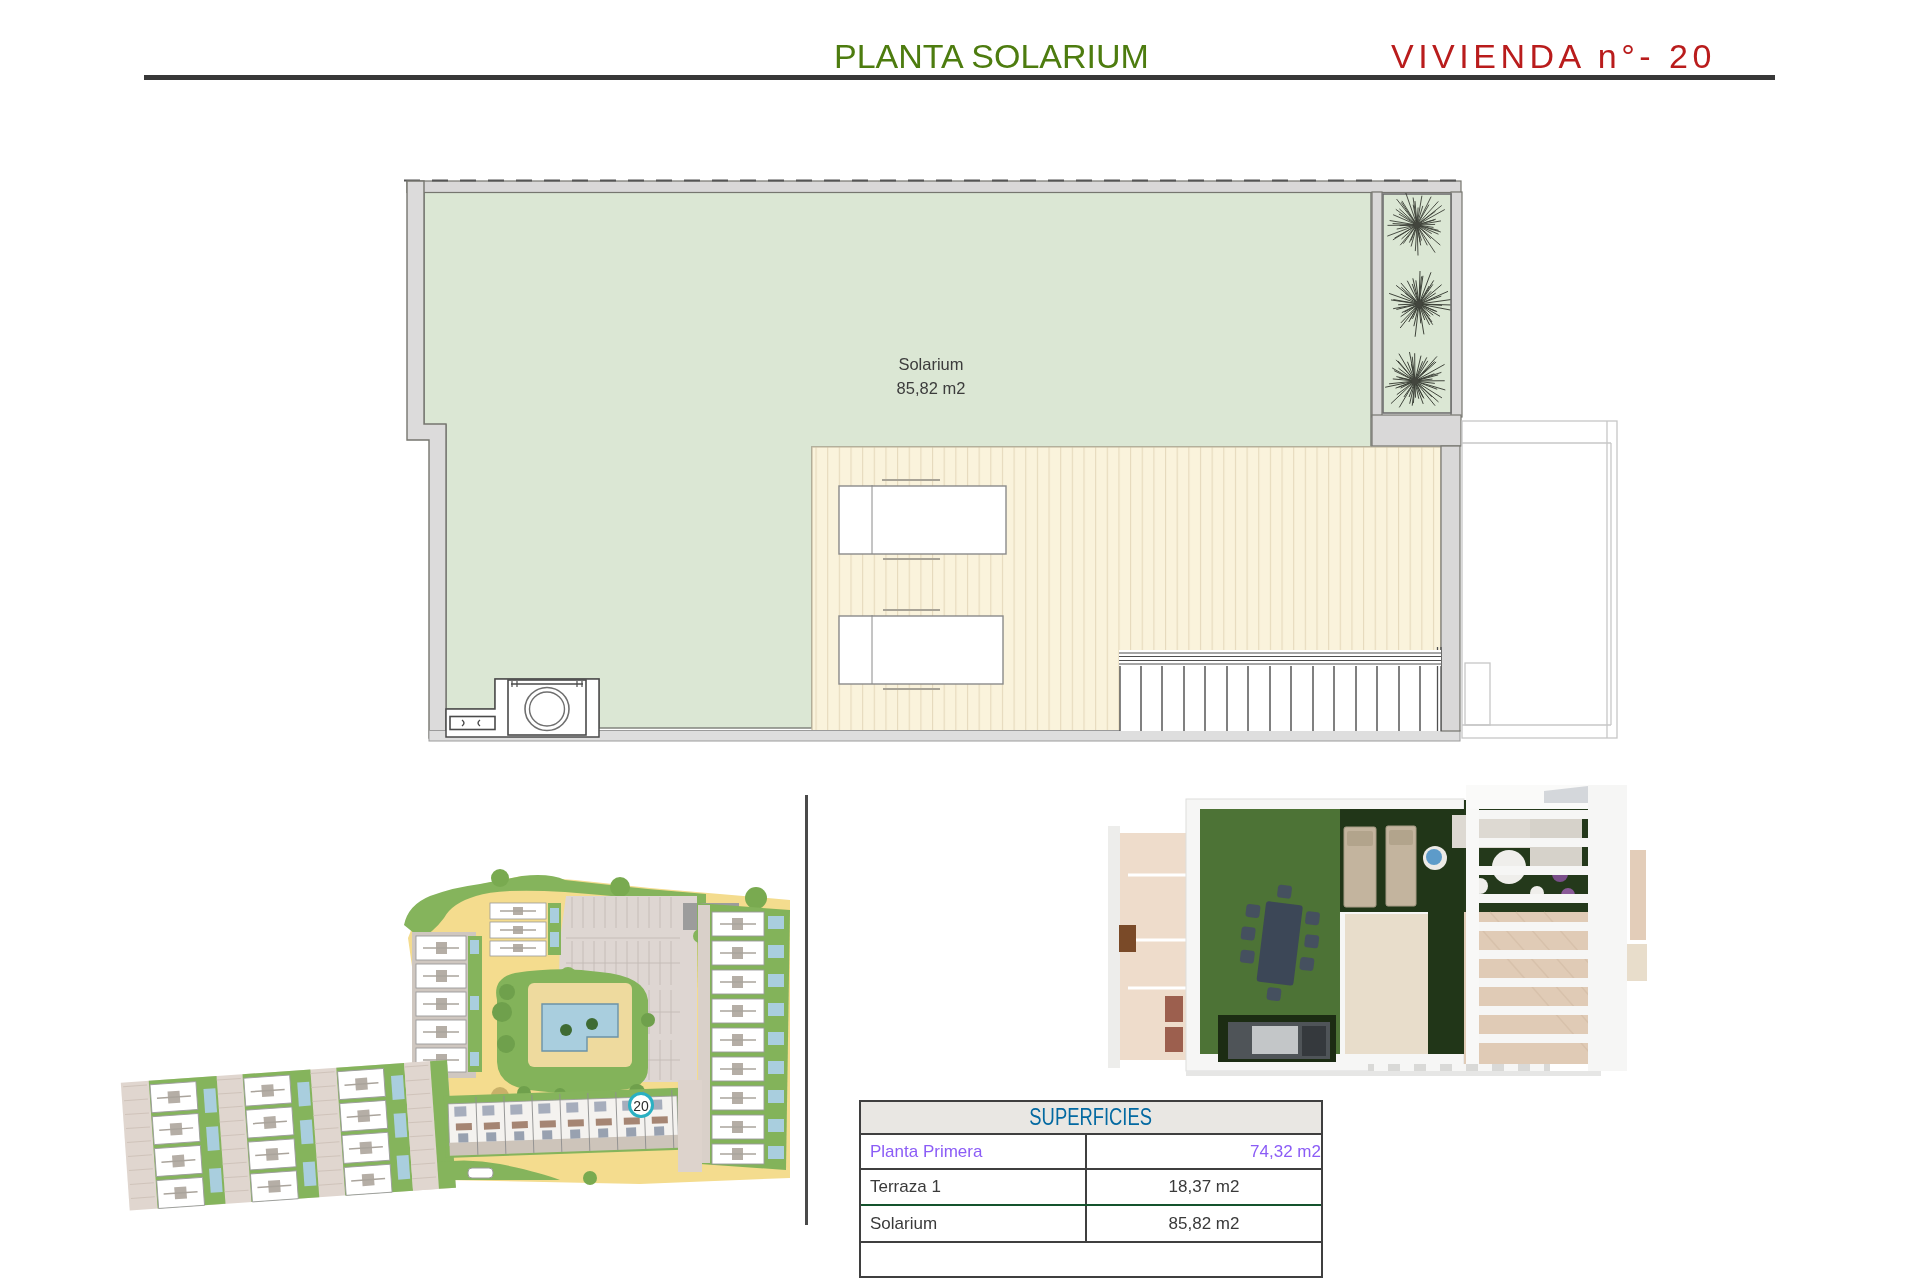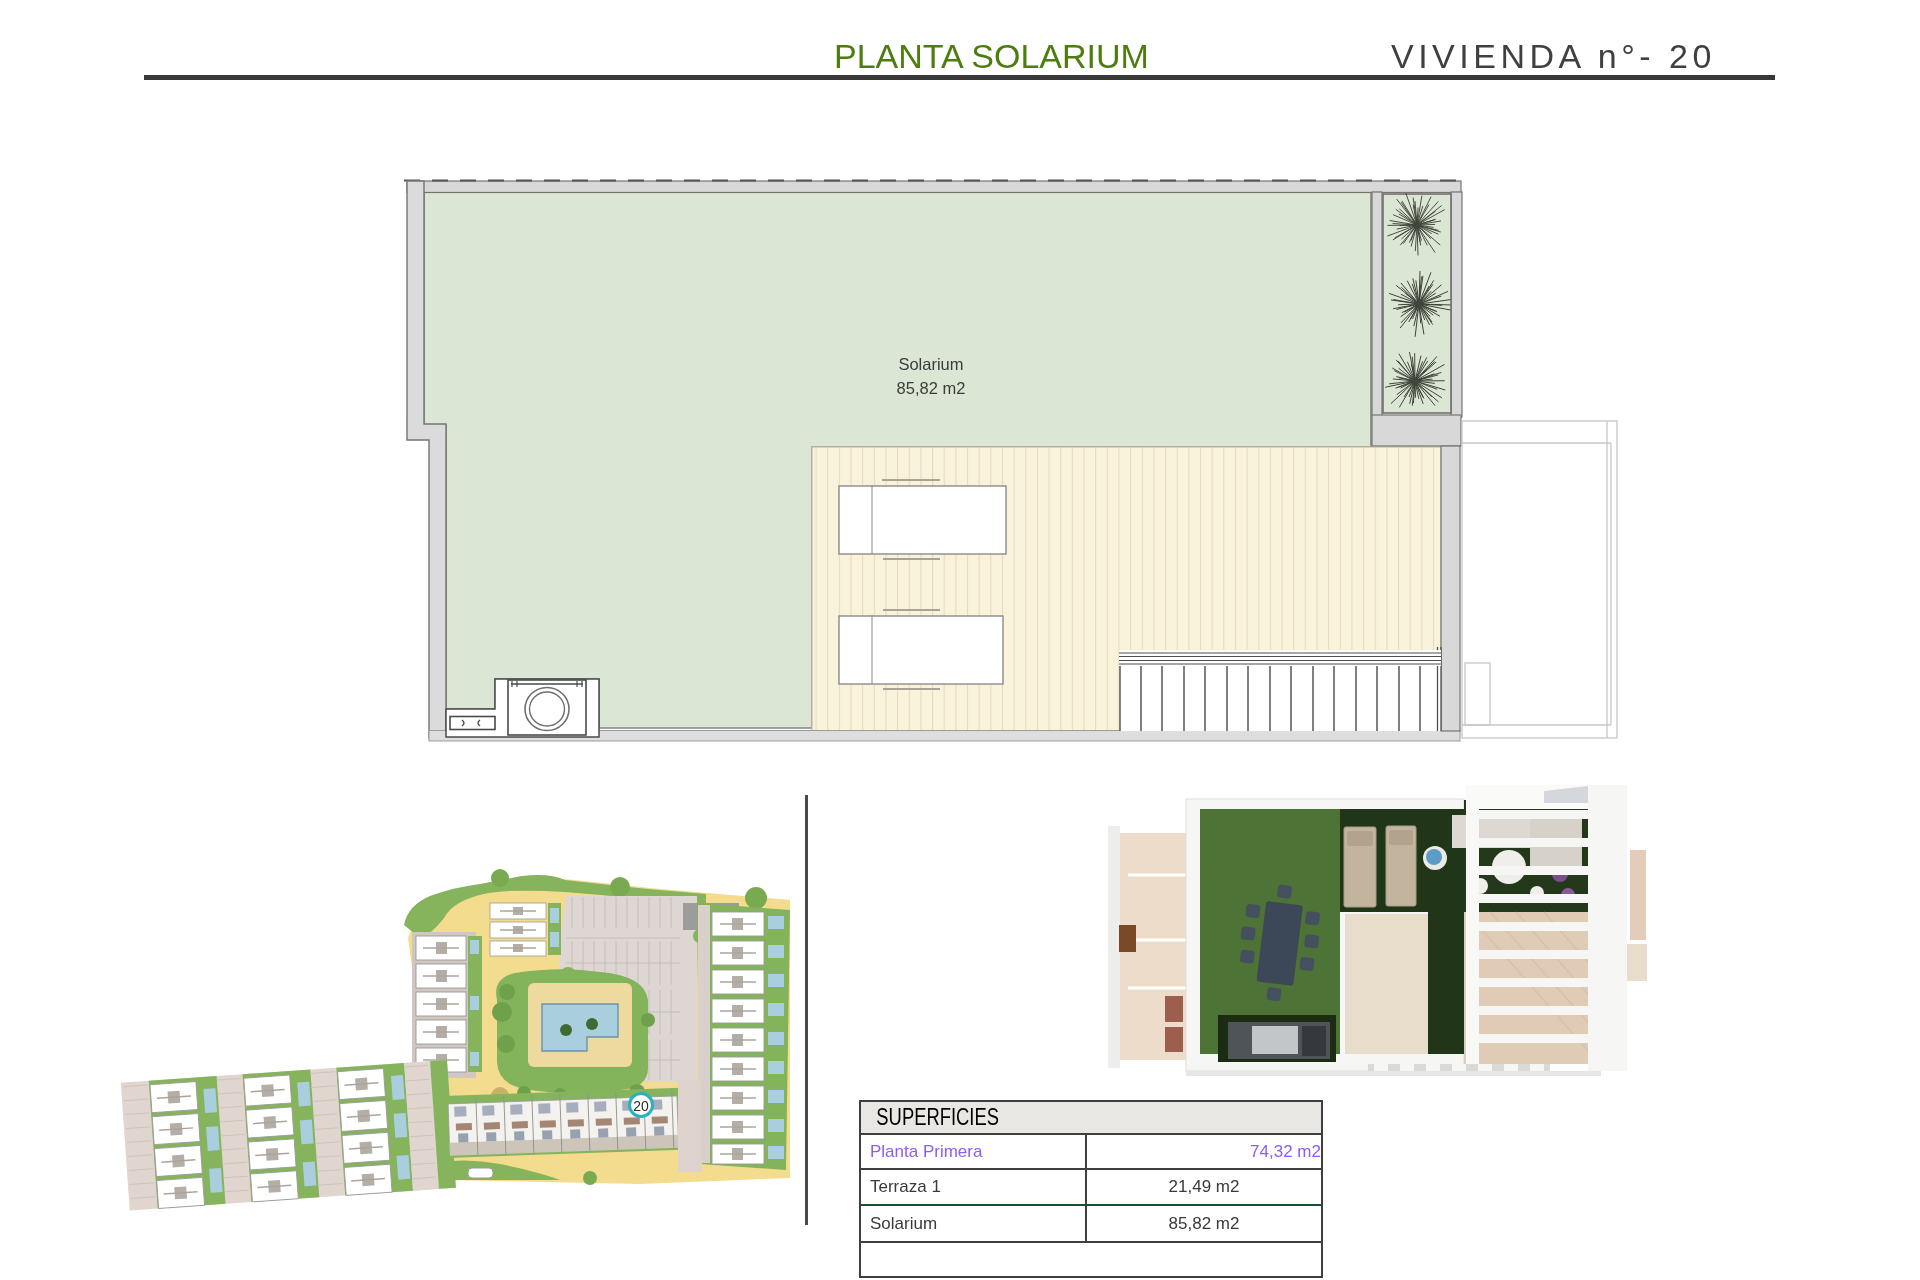--- a/index.html
+++ b/index.html
@@ -4,21 +4,21 @@
 <style>
   html,body{margin:0;padding:0;background:#ffffff;width:1920px;height:1280px;overflow:hidden;
     font-family:"Liberation Sans", sans-serif;}
   .abs{position:absolute;}
 </style>
 </head>
 <body>
 
 <div class="abs" style="left:806px;top:37px;width:345px;font-size:34px;letter-spacing:0px;color:#4d7c0f;white-space:nowrap;margin-left:28px;">PLANTA SOLARIUM</div>
 
-<div class="abs" style="left:1391px;top:37px;width:330px;font-size:34px;letter-spacing:4.5px;color:#404040;white-space:nowrap;">VIVIENDA n°- 20</div>
+<div class="abs" style="left:1391px;top:37px;width:330px;font-size:34px;letter-spacing:4.5px;color:#b91c1c;white-space:nowrap;">VIVIENDA n°- 20</div>
 
 <div class="abs" style="left:144px;top:75px;width:1631px;height:5px;background:#383838;"></div>
 
 <svg class="abs" style="left:390px;top:160px;" width="1320" height="610" viewBox="390 160 1320 610">
 <defs>
   <pattern id="deckstripes" width="11.65" height="20" patternUnits="userSpaceOnUse">
     <rect width="11.65" height="20" fill="#faf3dc"></rect>
     <line x1="0.6" y1="0" x2="0.6" y2="20" stroke="#e4d8ba" stroke-width="1"></line>
   </pattern>
   <g id="plant" stroke="#32362e" stroke-width="0.9" opacity="0.95">
@@ -621,30 +621,30 @@
         <rect x="1504" y="1064" width="14" height="12"></rect>
         <rect x="1530" y="1064" width="14" height="12"></rect>
 </g>
 
 <rect x="1186" y="1071" width="415" height="5" fill="#e6e6e5"></rect>
 </g>
 </svg>
 
 <div class="abs" style="left:859px;top:1100px;width:464px;height:178px;border:2.5px solid #3f3f3f;box-sizing:border-box;background:#ffffff;">
 
-  <div style="height:31px;background:#e9e7e3;border-bottom:2.5px solid #3f3f3f;text-align:left;font-size:23px;color:#000000;line-height:31px;"><span style="display:inline-block;transform:scaleX(0.80);transform-origin:center;">SUPERFICIES</span></div>
+  <div style="height:31px;background:#e9e7e3;border-bottom:2.5px solid #3f3f3f;text-align:center;font-size:23px;color:#0369a1;line-height:31px;"><span style="display:inline-block;transform:scaleX(0.80);transform-origin:center;">SUPERFICIES</span></div>
 
   <div style="height:33px;display:flex;border-bottom:2px solid #3f3f3f;font-size:17px;color:#8b5cf6;">
     <div style="width:215px;border-right:2px solid #3f3f3f;padding-left:9px;line-height:33px;">Planta Primera</div>
     <div style="flex:1;text-align:right;line-height:33px;">74,32 m2</div>
   </div>
 
   <div style="height:34px;display:flex;border-bottom:2px solid #14532d;font-size:17px;color:#3a3a3a;">
     <div style="width:215px;border-right:2px solid #3f3f3f;padding-left:9px;line-height:34px;">Terraza 1</div>
-    <div style="flex:1;text-align:center;line-height:34px;">21,49 m2</div>
+    <div style="flex:1;text-align:center;line-height:34px;">18,37 m2</div>
   </div>
 
   <div style="height:35px;display:flex;border-bottom:2px solid #3f3f3f;font-size:17px;color:#3a3a3a;">
     <div style="width:215px;border-right:2px solid #3f3f3f;padding-left:9px;line-height:35px;">Solarium</div>
     <div style="flex:1;text-align:center;line-height:35px;">85,82 m2</div>
   </div>
 
 </div>
 
 </body></html>

